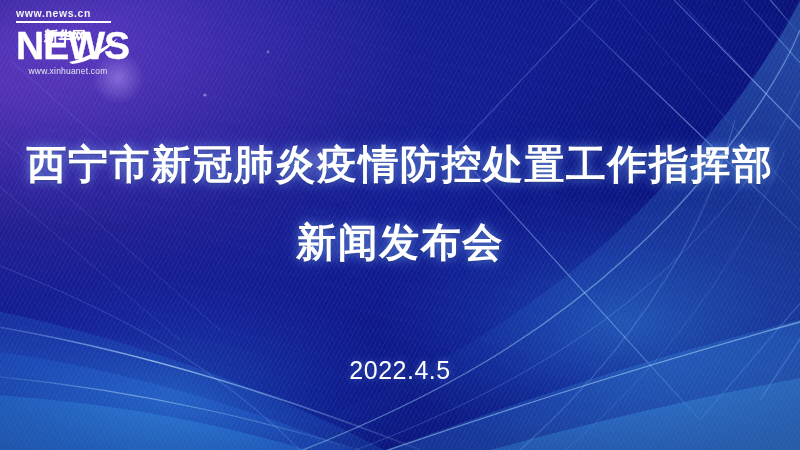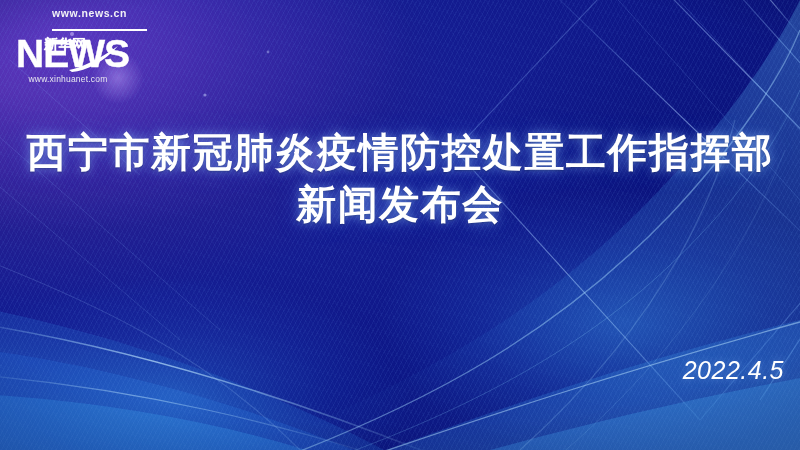--- a/index.html
+++ b/index.html
@@ -67,25 +67,24 @@
     width: 104px;
     color: #ffffff;
     line-height: 1;
     user-select: none;
   }
   .logo-top {
     font-size: 10.5px;
     letter-spacing: .6px;
     font-weight: 700;
     color: #f2f2f6;
-    padding-bottom: 10px;
+    padding-bottom: 2px;
     border-bottom: 2px solid #ffffff;
     width: 95px;
     font-family: "Liberation Sans", sans-serif;
-    margin-left: 36px;
   }
   .logo-mid {
     position: relative;
     height: 40px;
     margin-top: 3px;
   }
   .logo-news {
     position: absolute;
     left: 0; top: 0;
     font-size: 39px;
@@ -112,42 +111,41 @@
     color: #e6e6ef;
     margin-top: 1px;
     font-family: "Liberation Sans", sans-serif;
     text-align: center;
   }
 
   
   .titlewrap {
     position: absolute;
     left: 0; right: 0;
-    top: 126px;
+    top: 138px;
     text-align: center;
   }
   .title-line {
     color: #ffffff;
     font-weight: 700;
     font-family: "DejaVu Sans", sans-serif;
     text-shadow:
       0 0 10px rgba(150,200,255,.55),
       0 0 22px rgba(90,150,255,.35),
       0 1px 2px rgba(0,10,60,.5);
     white-space: nowrap;
   }
   .title-1 { font-size: 40px; letter-spacing: 1.5px; line-height: 52px; }
-  .title-2 { font-size: 40px; letter-spacing: 1.5px; line-height: 52px; margin-top: 0; }
+  .title-2 { font-size: 40px; letter-spacing: 1.5px; line-height: 52px; margin-top: 26px; }
 
   .datewrap {
     position: absolute;
-    left: 0; right: 16px;
+    left: 0; right: 0;
     top: 356px;
-    text-align: right;
-    font-style: italic;
+    text-align: center;
   }
   .date {
     color: #ffffff;
     font-size: 25px;
     font-weight: 400;
     letter-spacing: .5px;
     font-family: "Liberation Sans", sans-serif;
     text-shadow: 0 0 8px rgba(140,195,255,.45);
   }
 </style>

